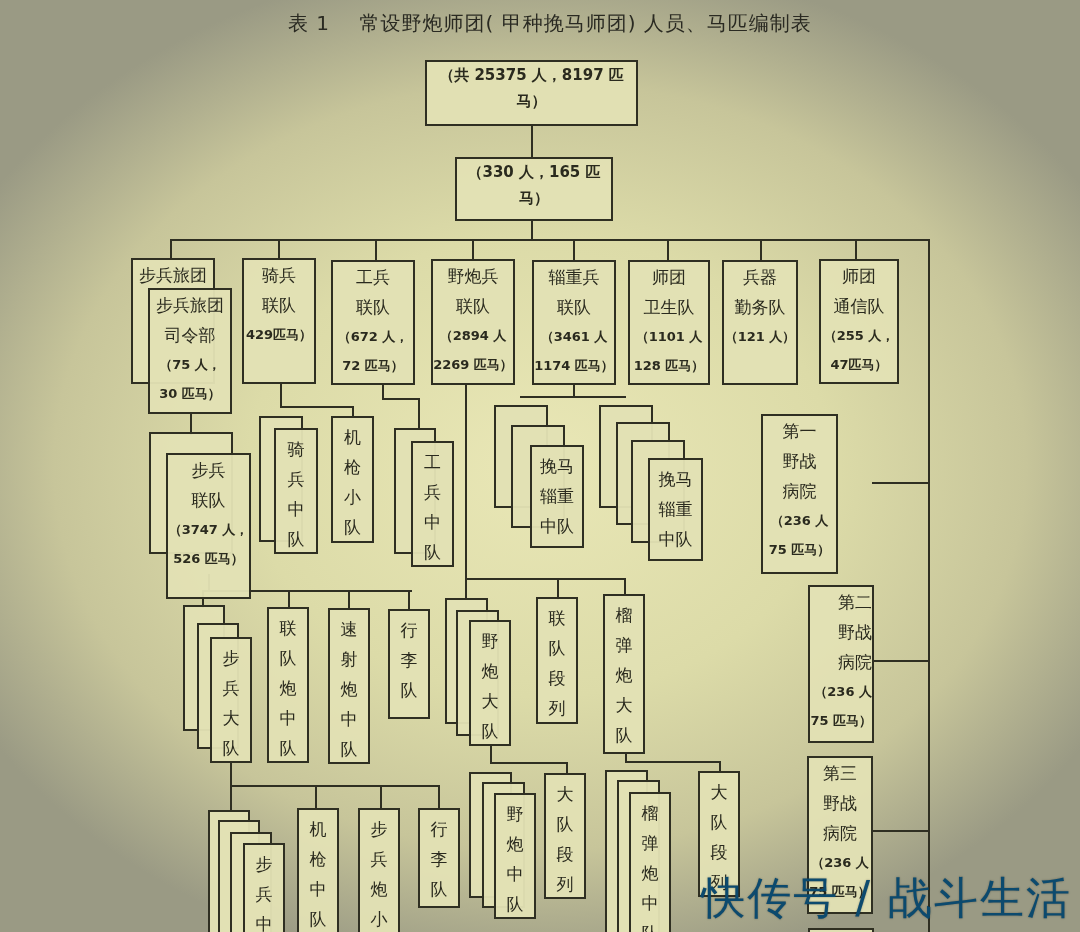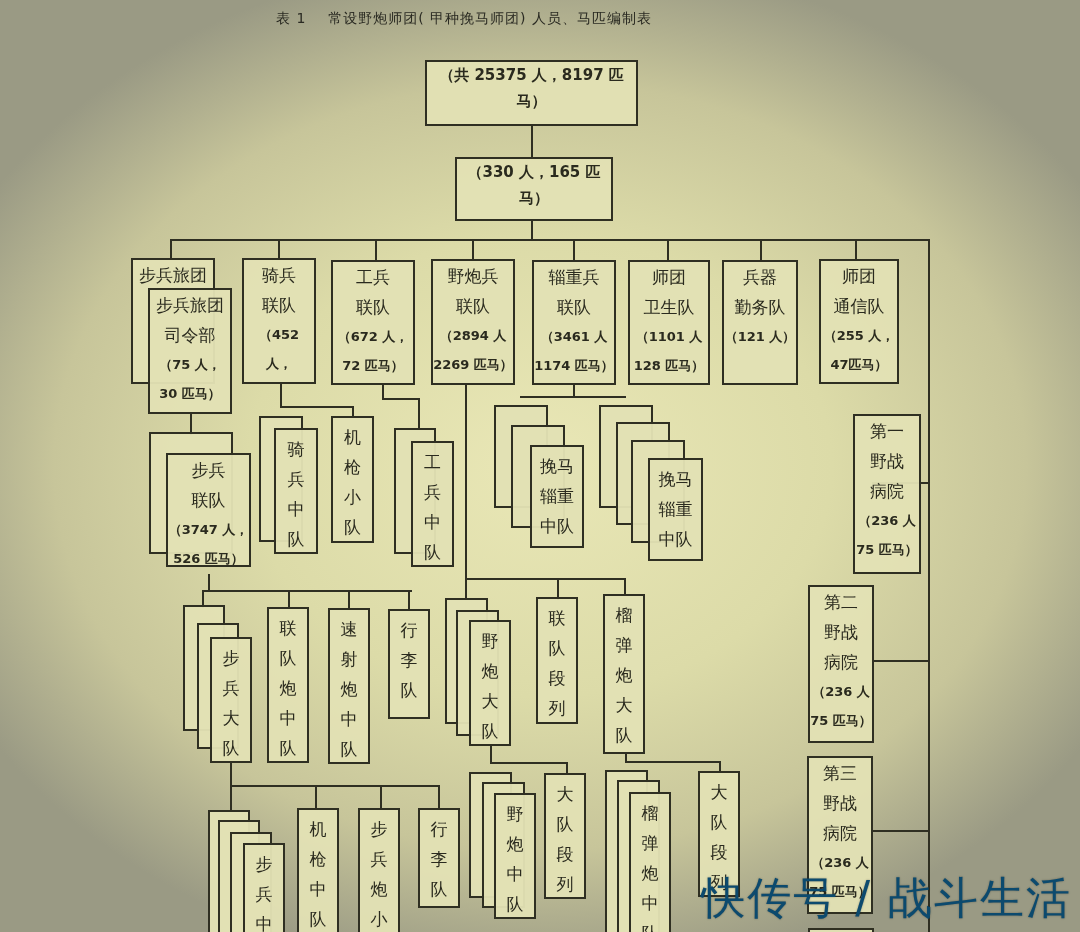--- a/index.html
+++ b/index.html
@@ -1,19 +1,19 @@
 <!DOCTYPE html>
 <html><head>
 <meta charset="utf-8">
 <style>
   html,body{margin:0;padding:0;}
   body{width:1080px;height:932px;overflow:hidden;position:relative;
     font-family:"DejaVu Sans","Liberation Sans",sans-serif;color:#2a2a1e;
     background:radial-gradient(ellipse 60% 55% at 50% 50%, #e9e7b6 0%, #dcdba8 45%, #c7c59a 75%, #9a9a84 100%);}
-  .title{position:absolute;left:276px;top:10px;font-size:14px;letter-spacing:1px;color:#2a2a22;white-space:pre;}
+  .title{position:absolute;left:288px;top:10px;font-size:20px;letter-spacing:1px;color:#2a2a22;white-space:pre;}
   .box{position:absolute;border:2px solid #2f2f22;background:rgba(226,225,180,0.96);box-sizing:border-box;
     text-align:center;font-size:17px;line-height:30px;color:#2a2a1e;overflow:hidden;}
   .box .n{display:block;}
   .box .s{display:block;font-size:13px;font-weight:bold;line-height:29px;}
   .vbox{line-height:30px;padding-top:4px;}
   .vbox span{display:block;}
   .line{position:absolute;background:#2f2f22;}
   .h{height:2px;}
   .v{width:2px;}
   .ghost{position:absolute;border:2px solid #2f2f22;background:rgba(226,225,180,0.96);box-sizing:border-box;}
@@ -92,21 +92,20 @@
 </div>
 <div class="box" style="left:148px;top:288px;width:84px;height:126px;">
   <span class="n">步兵旅团</span>
   <span class="n">司令部</span>
   <span class="s">（75 人，</span>
   <span class="s">30 匹马）</span>
 </div>
 <div class="box" style="left:242px;top:258px;width:74px;height:126px;">
   <span class="n">骑兵</span>
   <span class="n">联队</span>
-  <span class="s">（452 人，</span>
   <span class="s">429匹马）</span>
 </div>
 <div class="box" style="left:331px;top:260px;width:84px;height:125px;">
   <span class="n">工兵</span>
   <span class="n">联队</span>
   <span class="s">（672 人，</span>
   <span class="s">72 匹马）</span>
 </div>
 <div class="box" style="left:431px;top:259px;width:84px;height:126px;">
   <span class="n">野炮兵</span>
@@ -132,21 +131,21 @@
   <span class="s">（121 人）</span>
 </div>
 <div class="box" style="left:819px;top:259px;width:80px;height:125px;">
   <span class="n">师团</span>
   <span class="n">通信队</span>
   <span class="s">（255 人，</span>
   <span class="s">47匹马）</span>
 </div>
 
 <div class="ghost" style="left:149px;top:432px;width:84px;height:122px;"></div>
-<div class="box" style="left:166px;top:453px;width:85px;height:114px;text-align:center;">
+<div class="box" style="left:166px;top:453px;width:85px;height:146px;text-align:center;">
   <span class="n">步兵</span>
   <span class="n">联队</span>
   <span class="s">（3747 人，</span>
   <span class="s">526 匹马）</span>
 </div>
 
 <div class="ghost" style="left:259px;top:416px;width:44px;height:126px;"></div>
 <div class="box vbox" style="left:274px;top:428px;width:44px;height:126px;">
   <span>骑</span>
     <span>兵</span>
@@ -177,28 +176,28 @@
 </div>
 <div class="ghost" style="left:599px;top:405px;width:54px;height:103px;"></div>
 <div class="ghost" style="left:616px;top:422px;width:54px;height:103px;"></div>
 <div class="ghost" style="left:631px;top:440px;width:54px;height:103px;"></div>
 <div class="box vbox" style="left:648px;top:458px;width:55px;height:103px;line-height:30px;">
   <span>挽马</span>
     <span>辎重</span>
     <span>中队</span>
 </div>
 
-<div class="box" style="left:853px;top:414px;width:68px;height:160px;">
+<div class="box" style="left:761px;top:414px;width:77px;height:160px;">
   <span class="n">第一</span>
     <span class="n">野战</span>
     <span class="n">病院</span>
     <span class="s">（236 人</span>
     <span class="s">75 匹马）</span>
 </div>
-<div class="box" style="left:808px;top:585px;width:66px;height:158px;">
+<div class="box" style="left:808px;top:585px;width:66px;height:158px;text-align:right;">
   <span class="n">第二</span>
     <span class="n">野战</span>
     <span class="n">病院</span>
     <span class="s">（236 人</span>
     <span class="s">75 匹马）</span>
 </div>
 <div class="box" style="left:807px;top:756px;width:66px;height:158px;">
   <span class="n">第三</span>
     <span class="n">野战</span>
     <span class="n">病院</span>

